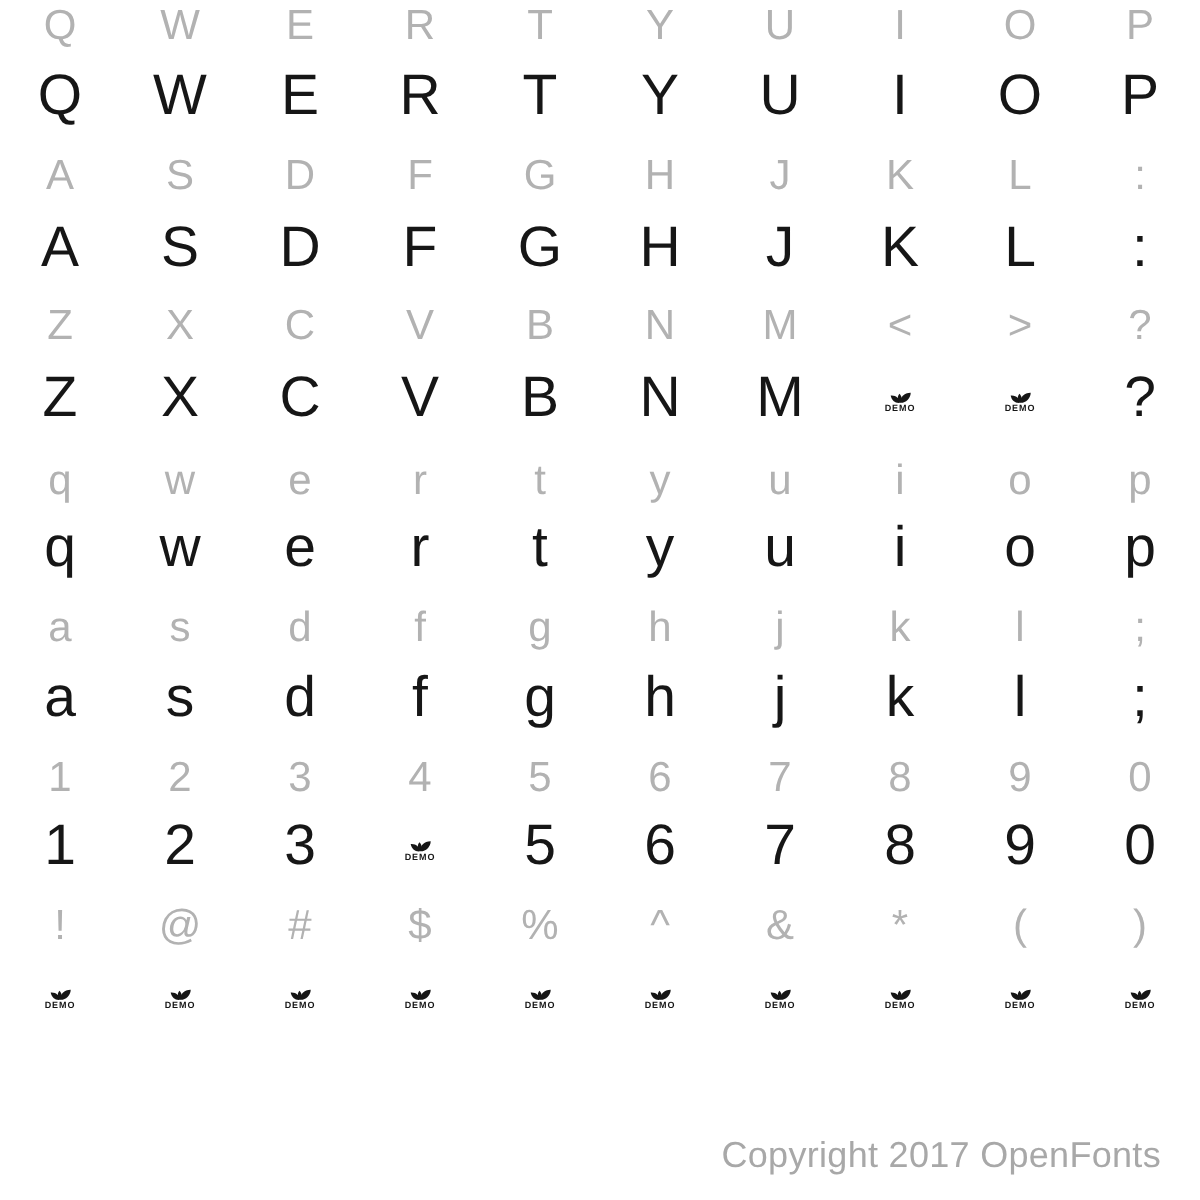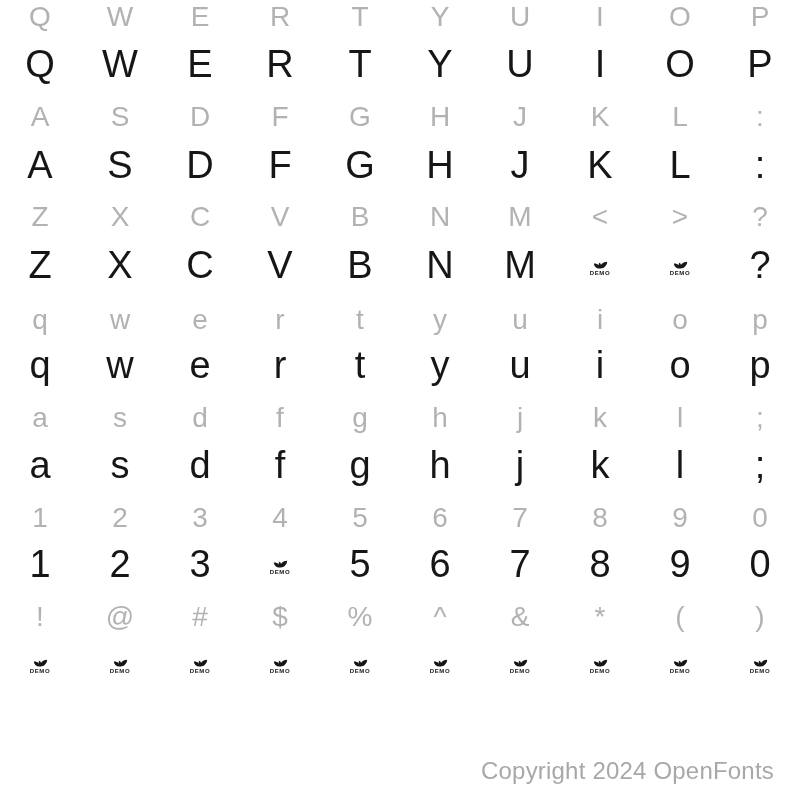--- a/index.html
+++ b/index.html
@@ -366,14 +366,14 @@
       <g fill="currentColor" transform="translate(11,14.5)">
         <path transform="rotate(-52) scale(0.82)" d="M0 0 C -2.6 -2.2, -2.9 -6.6, 0 -9.6 C 2.9 -6.6, 2.6 -2.2, 0 0 Z"></path>
         <path transform="rotate(-4) scale(0.62)" d="M0 0 C -2.6 -2.2, -2.9 -6.6, 0 -9.6 C 2.9 -6.6, 2.6 -2.2, 0 0 Z"></path>
         <path transform="rotate(47) scale(1.02)" d="M0 0 C -2.6 -2.2, -2.9 -6.6, 0 -9.6 C 2.9 -6.6, 2.6 -2.2, 0 0 Z"></path>
       </g>
     </svg>
     <span class="demo-label">DEMO</span>
   </span>
 </div>
     </div>
-  <div class="copyright">Copyright 2024 OpenFonts</div>
+  <div class="copyright">Copyright 2017 OpenFonts</div>
 </div>
 
 </body></html>

